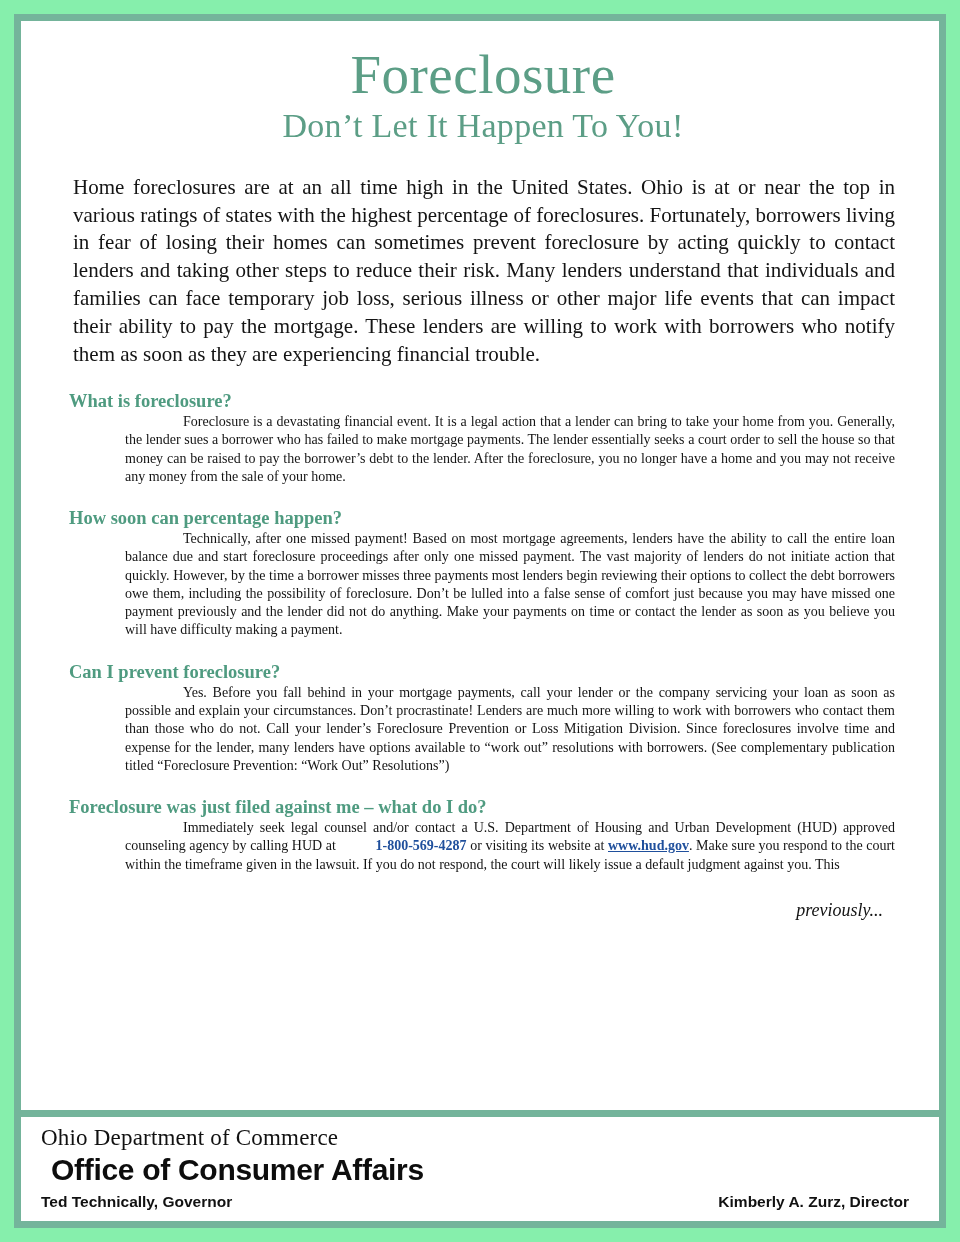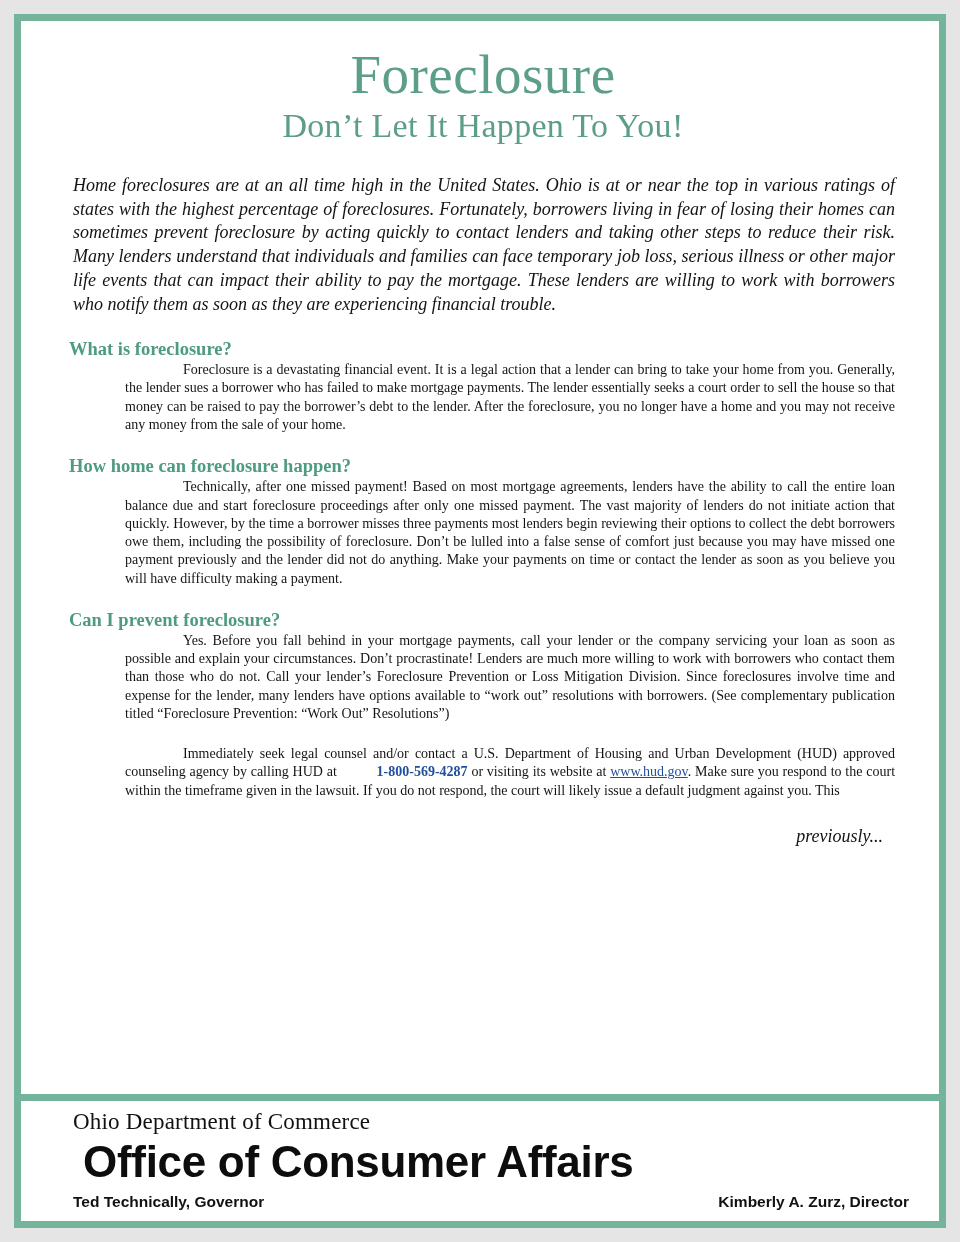--- a/index.html
+++ b/index.html
@@ -12,21 +12,21 @@
     height: 1242px;
     font-family: "Liberation Serif", serif;
     color: #1a1a1a;
   }
   .page {
     position: relative;
     width: 960px;
     height: 1242px;
     box-sizing: border-box;
     padding: 14px 14px;
-    background: #e5e5e5;
+    background: #86efac;
   }
   .outer-frame {
     box-sizing: border-box;
     width: 932px;
     height: 1214px;
     border: 7px solid #74b49b;
     background: #ffffff;
     display: flex;
     flex-direction: column;
   }
@@ -54,22 +54,21 @@
     font-size: 34px;
     line-height: 1.25;
     color: #5c9e86;
     margin-top: 2px;
     letter-spacing: 0.3px;
     text-align: center;
   }
 
   
   .intro {
-    font-style: italic;
-    font-size: 18px;
+    font-size: 21px;
     line-height: 1.33;
     text-align: justify;
     margin: 26px 2px 0 4px;
     color: #141414;
   }
 
   
   .section {
     margin-top: 22px;
   }
@@ -89,51 +88,51 @@
     color: #141414;
   }
   b.inline-bold { font-weight: normal; }
   .phone {
     color: #1f4f9c;
     font-weight: bold;
     margin-left: 36px;
   }
   .weblink {
     color: #1f4f9c;
-    font-weight: normal;
+    font-weight: bold;
     text-decoration: underline;
   }
 
   .continued {
     font-style: italic;
     font-size: 18px;
     text-align: right;
     margin: 26px 14px 0 0;
     color: #141414;
   }
 
   
   .footer-rule {
     height: 7px;
     background: #74b49b;
     margin: 10px 0 0 0;
   }
   .footer {
     box-sizing: border-box;
-    padding: 8px 24px 10px 52px;
+    padding: 8px 24px 10px 20px;
     background: #ffffff;
   }
   .footer-dept {
     font-size: 23px;
     color: #111111;
     letter-spacing: 0.2px;
   }
   .footer-office {
     font-family: "Liberation Sans", sans-serif;
-    font-size: 44px;
+    font-size: 30px;
     font-weight: bold;
     color: #0d0d0d;
     margin: 2px 0 6px 10px;
     letter-spacing: -0.3px;
   }
   .footer-names {
     display: flex;
     justify-content: space-between;
     align-items: baseline;
     font-family: "Liberation Sans", sans-serif;
@@ -157,30 +156,31 @@
       </div>
 
       <p class="intro">Home foreclosures are at an all time high in the United States.  Ohio is at or near the top in various ratings of states with the highest percentage of foreclosures.  Fortunately, borrowers living in fear of losing their homes can sometimes prevent foreclosure by acting quickly to contact lenders and taking other steps to reduce their risk.  Many lenders understand that individuals and families can face temporary job loss, serious illness or other major life events that can impact their ability to pay the mortgage.  These lenders are willing to work with borrowers who notify them as soon as they are experiencing financial trouble.</p>
 
       <div class="section">
         <div class="section-heading">What is foreclosure?</div>
         <p class="section-body">Foreclosure is a devastating financial event.  It is a legal action that a lender can bring to take your home from you.  Generally, the lender sues a borrower who has failed to make mortgage payments.  The lender essentially seeks a court order to sell the house so that money can be raised to pay the borrower’s debt to the lender. After the foreclosure, you no longer have a home and you may not receive any money from the sale of your home.</p>
       </div>
 
       <div class="section">
-        <div class="section-heading">How home can foreclosure happen?</div>
+        <div class="section-heading">How soon can percentage happen?</div>
         <p class="section-body">Technically, after one missed payment!  Based on most mortgage agreements, lenders have the ability to call the entire loan balance due and start foreclosure proceedings after only one missed payment.  The vast majority of lenders do not initiate action that quickly.  However, by the time a borrower misses three payments most lenders begin reviewing their options to collect the debt borrowers owe them, including the possibility of foreclosure.  Don’t be lulled into a false sense of comfort just because you may have missed one payment previously and the lender did not do anything.  Make your payments on time or contact the lender as soon as you believe you will have difficulty making a payment.</p>
       </div>
 
       <div class="section">
         <div class="section-heading">Can I prevent foreclosure?</div>
         <p class="section-body"><span>Yes.  Before you fall behind in your mortgage payments, call your lender or the company servicing your loan as soon as possible and explain your circumstances. Don’t procrastinate!  Lenders are much more willing to work with borrowers who contact them than those who do not.  Call your lender’s Foreclosure Prevention or Loss Mitigation Division.  Since foreclosures involve time and expense for the lender, many lenders have options available to “work out” resolutions with borrowers.  (See complementary publication titled </span><b class="inline-bold">“Foreclosure Prevention: “Work Out” Resolutions”</b><span>)</span></p>
       </div>
 
       <div class="section">
+        <div class="section-heading">Foreclosure was just filed against me – what do I do?</div>
         <p class="section-body"><span>Immediately seek legal counsel and/or contact a U.S. Department of Housing and Urban Development (HUD) approved counseling agency by calling HUD at </span><span class="phone">1-800-569-4287</span><span> or visiting its website at </span><a class="weblink" href="#">www.hud.gov</a><span>. Make sure you respond to the court within the timeframe given in the lawsuit.  If you do not respond, the court will likely issue a default judgment against you.  This</span></p>
       </div>
 
       <div class="continued">previously...</div>
     </div>
 
     <div class="footer-rule"></div>
 
     <div class="footer">
       <div class="footer-dept">Ohio Department of Commerce</div>

